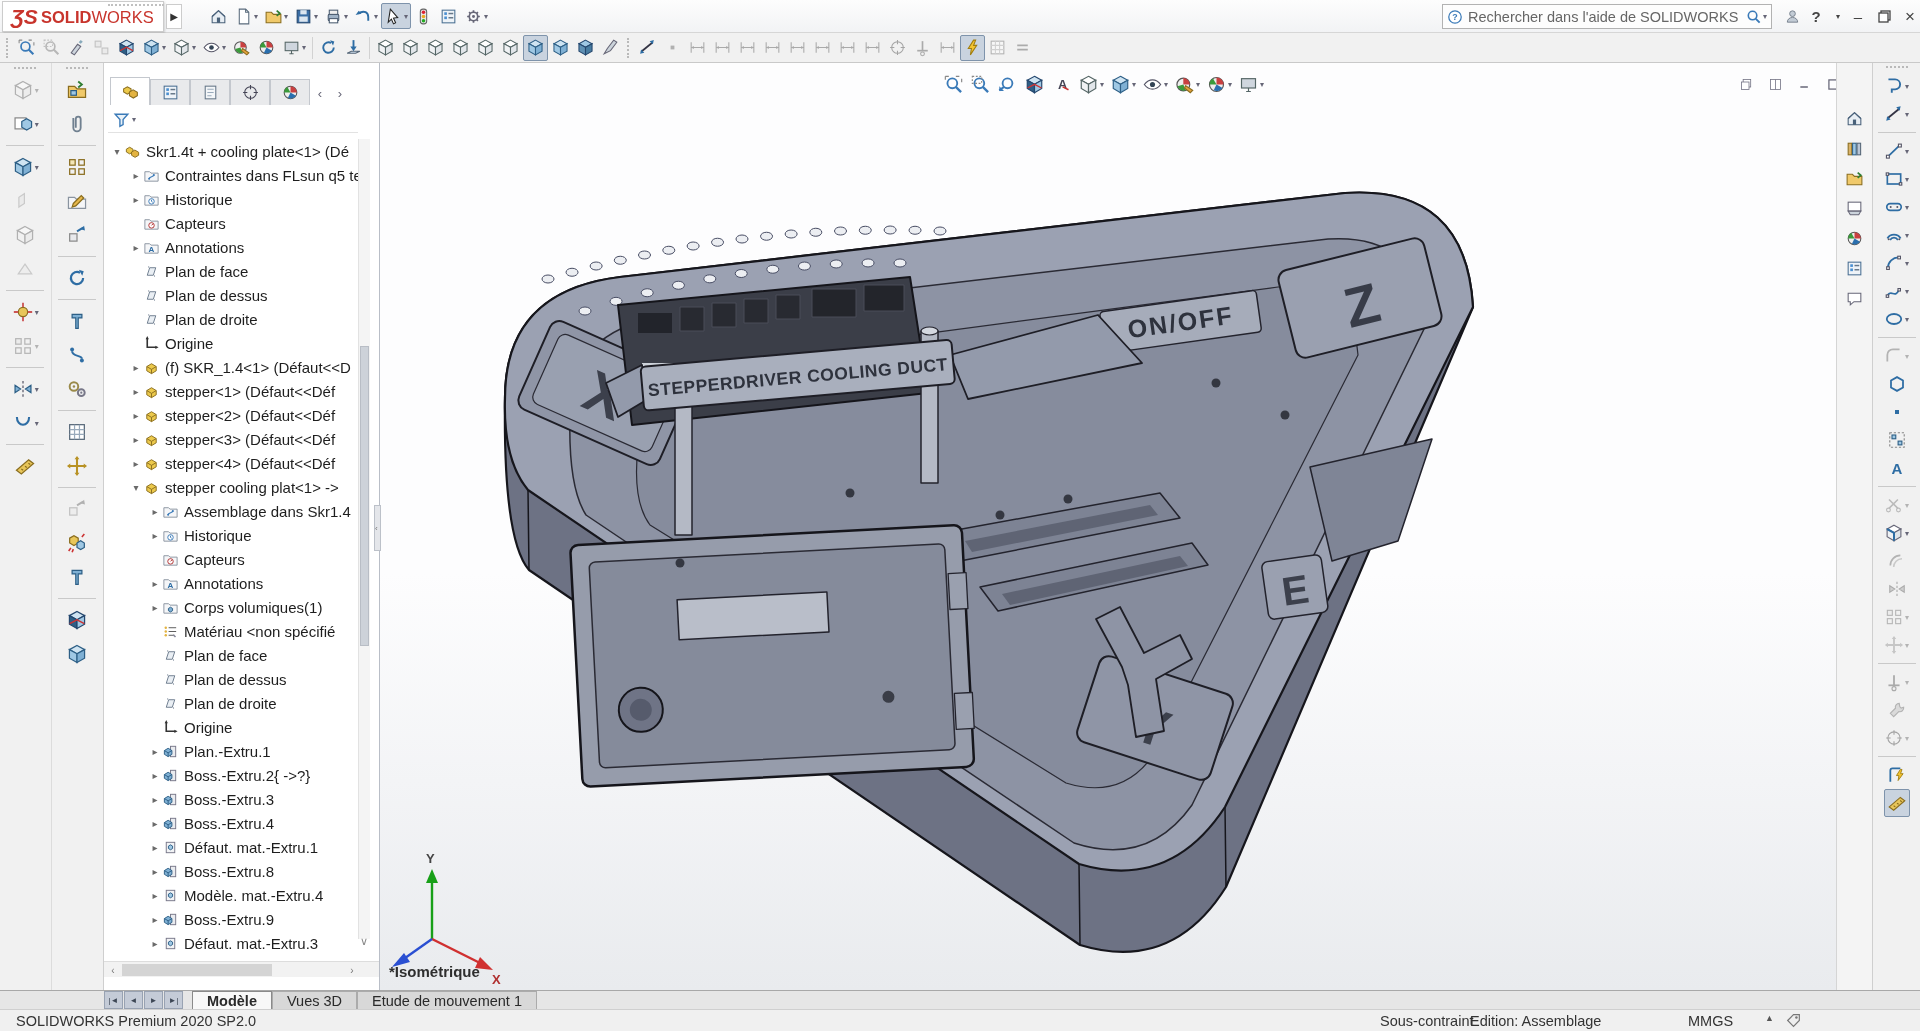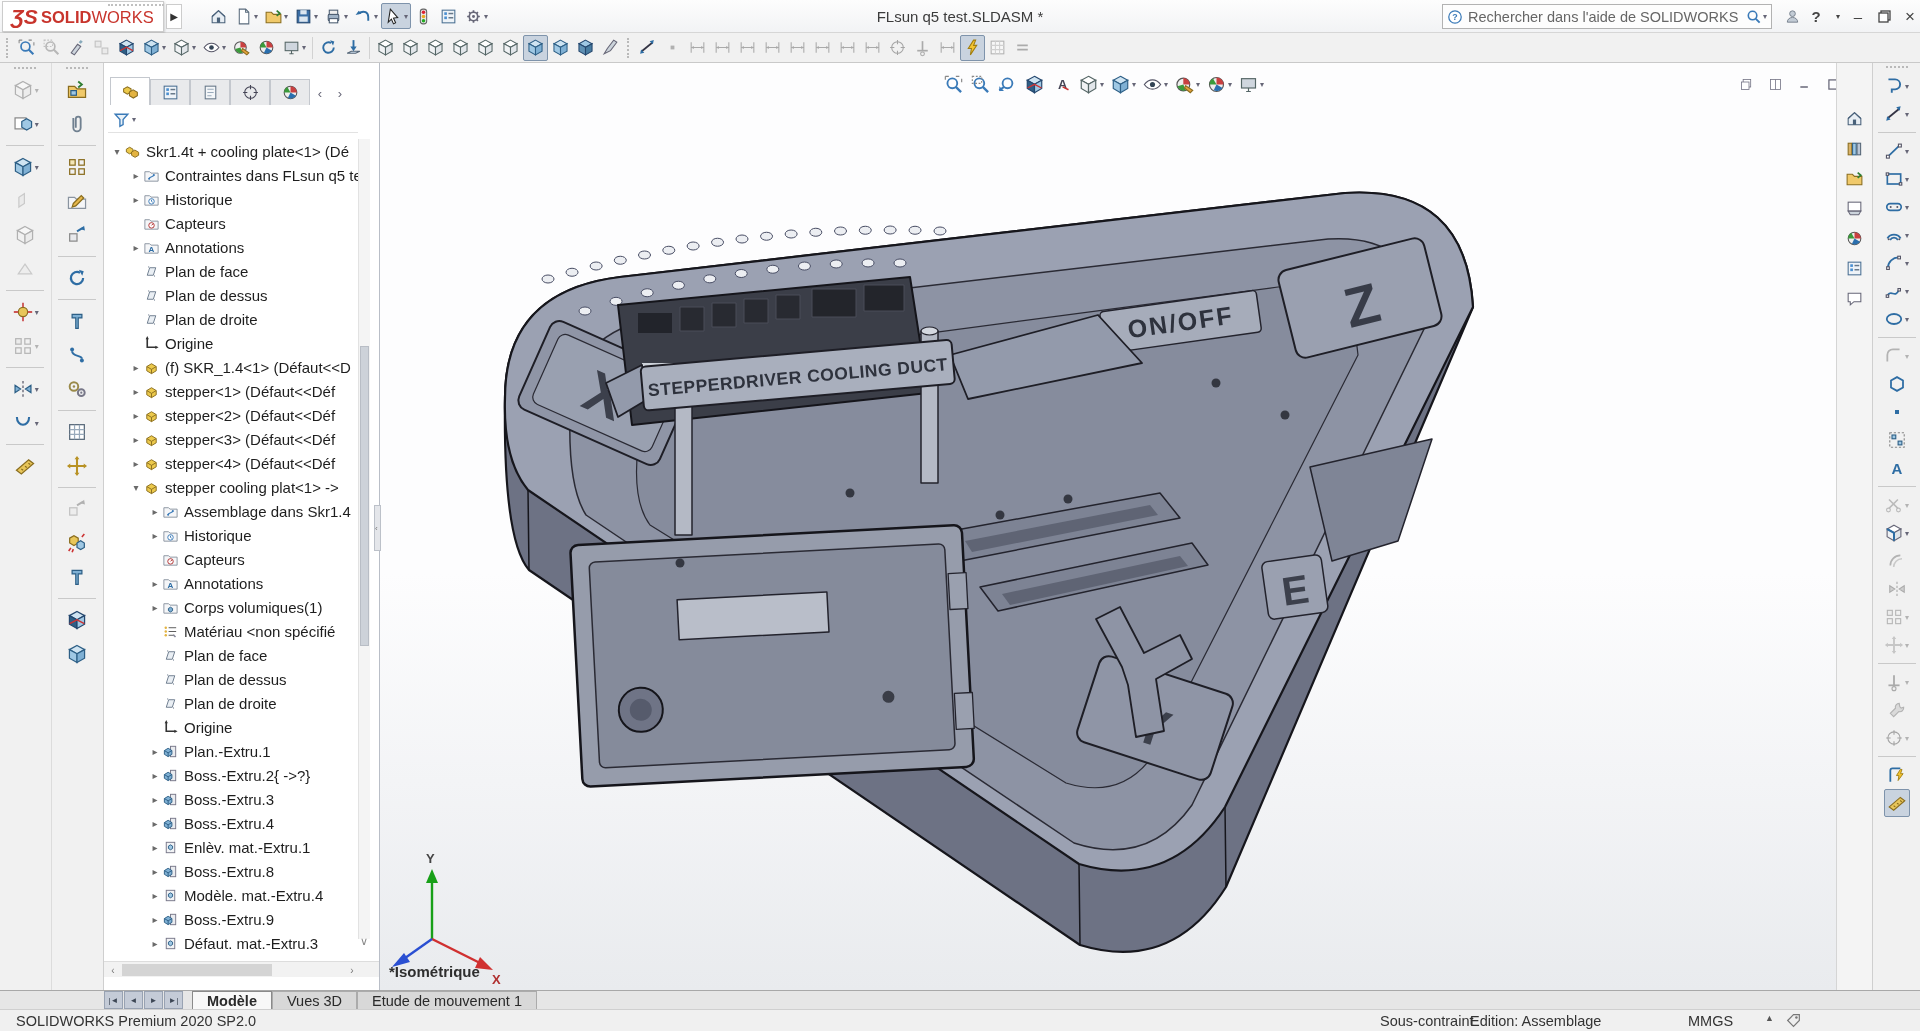--- a/index.html
+++ b/index.html
@@ -222,21 +222,20 @@
           <span class="ticon">
             <svg viewBox="0 0 18 18">
               <circle cx="9" cy="9" r="4" fill="none" stroke="#667" stroke-width="1.6"></circle>
               <circle cx="9" cy="9" r="1.4" fill="#667"></circle>
               <path d="M9 3v2M9 13v2M3 9h2M13 9h2M4.8 4.8l1.4 1.4M11.8 11.8l1.4 1.4M13.2 4.8l-1.4 1.4M6.2 11.8l-1.4 1.4" stroke="#667" stroke-width="1.6"></path>
             </svg>
           </span>
           <span class="ddarr">▾</span>
         </div>
       </div>
-    <div id="doc-title">FLsun q5 test.SLDASM *</div>
     <div id="searchbox">
       <svg width="16" height="16" viewBox="0 0 18 18">
           <circle cx="9" cy="9" r="7" fill="#fff" stroke="#3a7ab8" stroke-width="1.4"></circle>
           <text x="9" y="12.6" font-size="10" text-anchor="middle" fill="#3a7ab8" font-weight="bold">?</text>
         </svg>
       <input type="text" placeholder="Rechercher dans l'aide de SOLIDWORKS" style="">
       <svg width="17" height="17" viewBox="0 0 18 18">
           <circle cx="8" cy="8" r="4.5" fill="none" stroke="#3a7ab8" stroke-width="1.7"></circle>
           <path d="M11.5 11.5L15.5 15.5" stroke="#3a7ab8" stroke-width="2"></path>
         </svg>
@@ -1227,21 +1226,21 @@
           <span class="tlabel">Boss.-Extru.4</span>
         </div>
         <div class="trow" style="padding-left: 44px;">
           <span class="tarr">▸</span>
           <span class="ticon sm">
             <svg viewBox="0 0 18 18">
               <rect x="4.5" y="3.5" width="9" height="11" fill="#f2f3f5" stroke="#778"></rect>
               <path d="M6.8 7.5l2.2-1.3 2.2 1.3v2.6L9 11.4 6.8 10.1z" fill="#9fc8e4" stroke="#2d5f86"></path>
             </svg>
           </span>
-          <span class="tlabel">Enlèv. mat.-Extru.1</span>
+          <span class="tlabel">Défaut. mat.-Extru.1</span>
         </div>
         <div class="trow" style="padding-left: 44px;">
           <span class="tarr">▸</span>
           <span class="ticon sm">
             <svg viewBox="0 0 18 18">
               <rect x="9" y="3.5" width="5.5" height="11" fill="#e9ebef" stroke="#778"></rect>
               <path d="M2.5 8l4-2.4L10.5 8v4l-4 2.4-4-2.4z" fill="#7fb0d4" stroke="#2d5f86"></path>
               <path d="M2.5 8l4 2.4 4-2.4M6.5 10.4v4" fill="none" stroke="#2d5f86"></path>
             </svg>
           </span>

